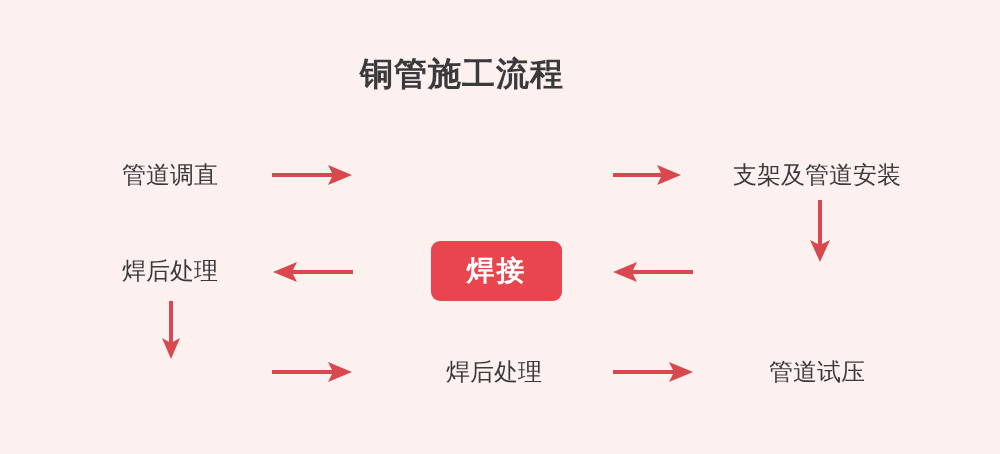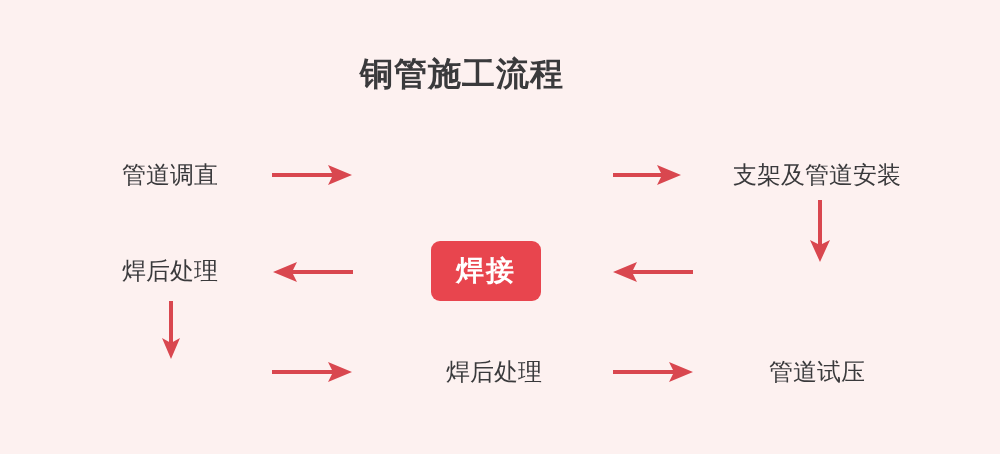--- a/index.html
+++ b/index.html
@@ -58,21 +58,21 @@
   .col-1 { left: 50px; }
   .col-2 { left: 374px; }
   .col-3 { left: 697px; }
 
   .row-1 { top: 13px; }
   .row-2 { top: 109px; }
   .row-3 { top: 210px; }
 
   
   .node.highlight {
-    width: 110px;
+    width: 131px;
     height: 60px;
     left: 431px;
     top: 101px;
     background: #e8454e;
     border-radius: 9px;
     color: #ffffff;
     font-size: 28px;
     font-weight: bold;
     letter-spacing: 2px;
   }

